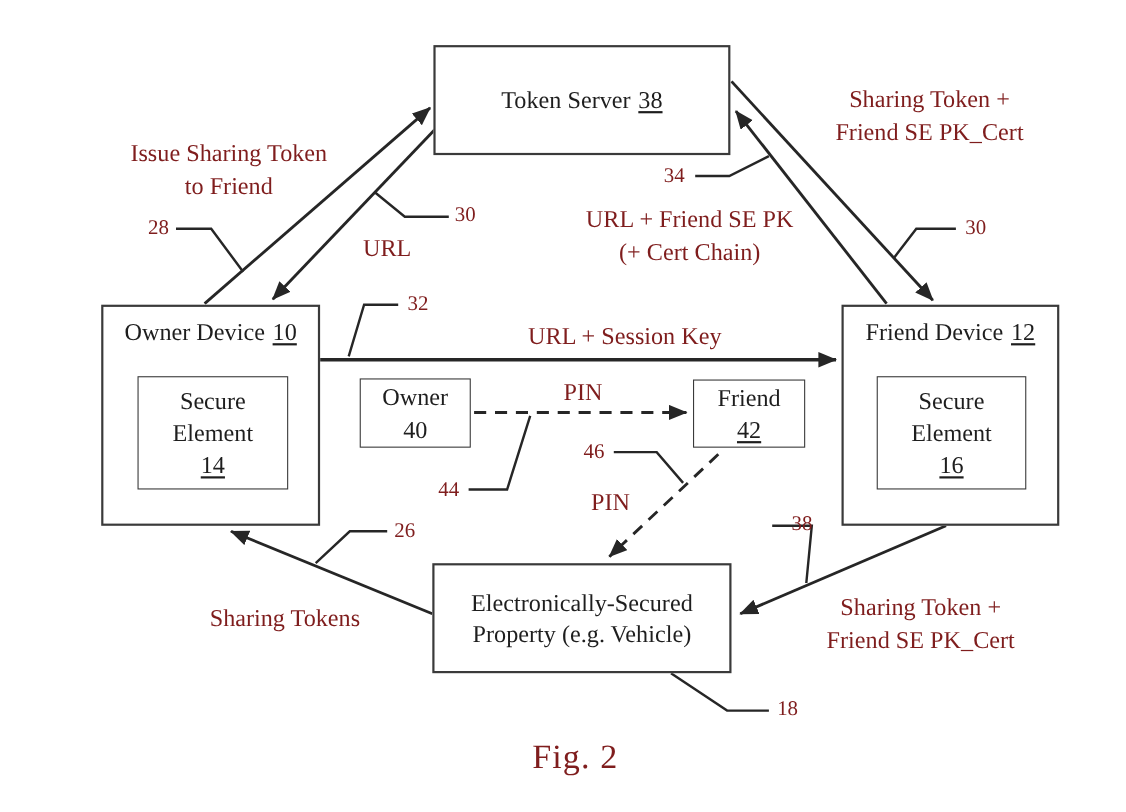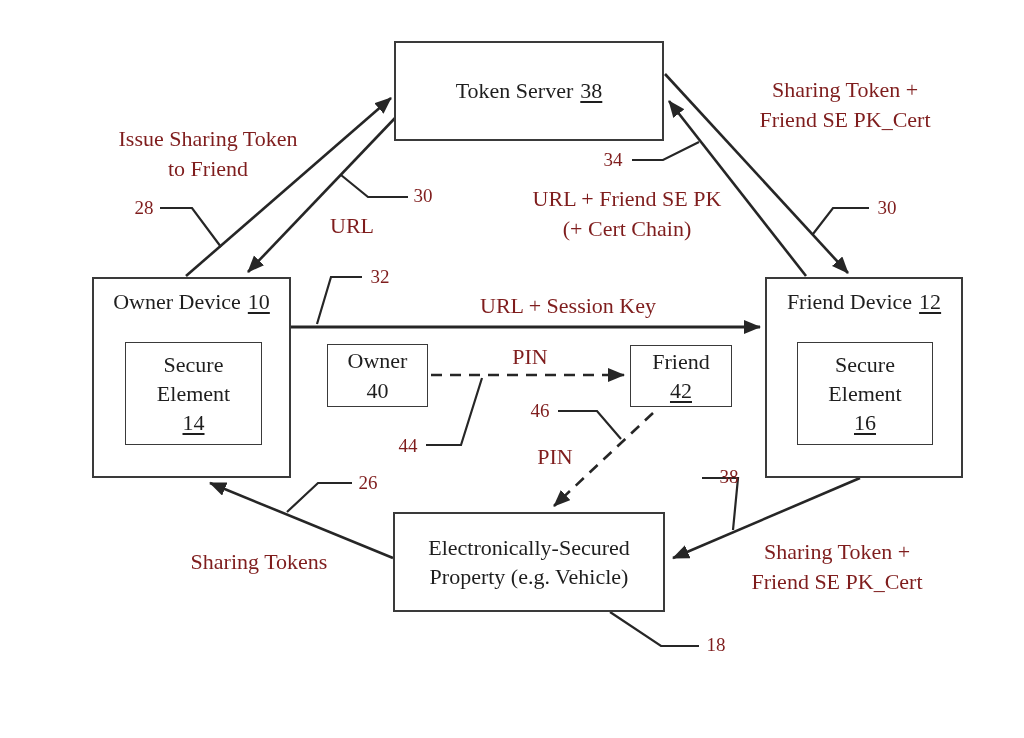--- a/index.html
+++ b/index.html
@@ -147,14 +147,15 @@
   <div class="lbl" style="left:837px;top:567px;">
     <span>Sharing Token +</span>
     <span>Friend SE PK_Cert</span>
   </div>
 
   <div class="lbl num" style="left:368px;top:483px;">26</div>
   <div class="lbl" style="left:259px;top:550px;margin-top:12px;">Sharing Tokens</div>
 
   <div class="lbl num" style="left:716px;top:645px;">18</div>
 
+  <div class="lbl caption" style="left:523px;top:688px;">Fig. 2</div>
 
 </div>
 
 </body></html>

